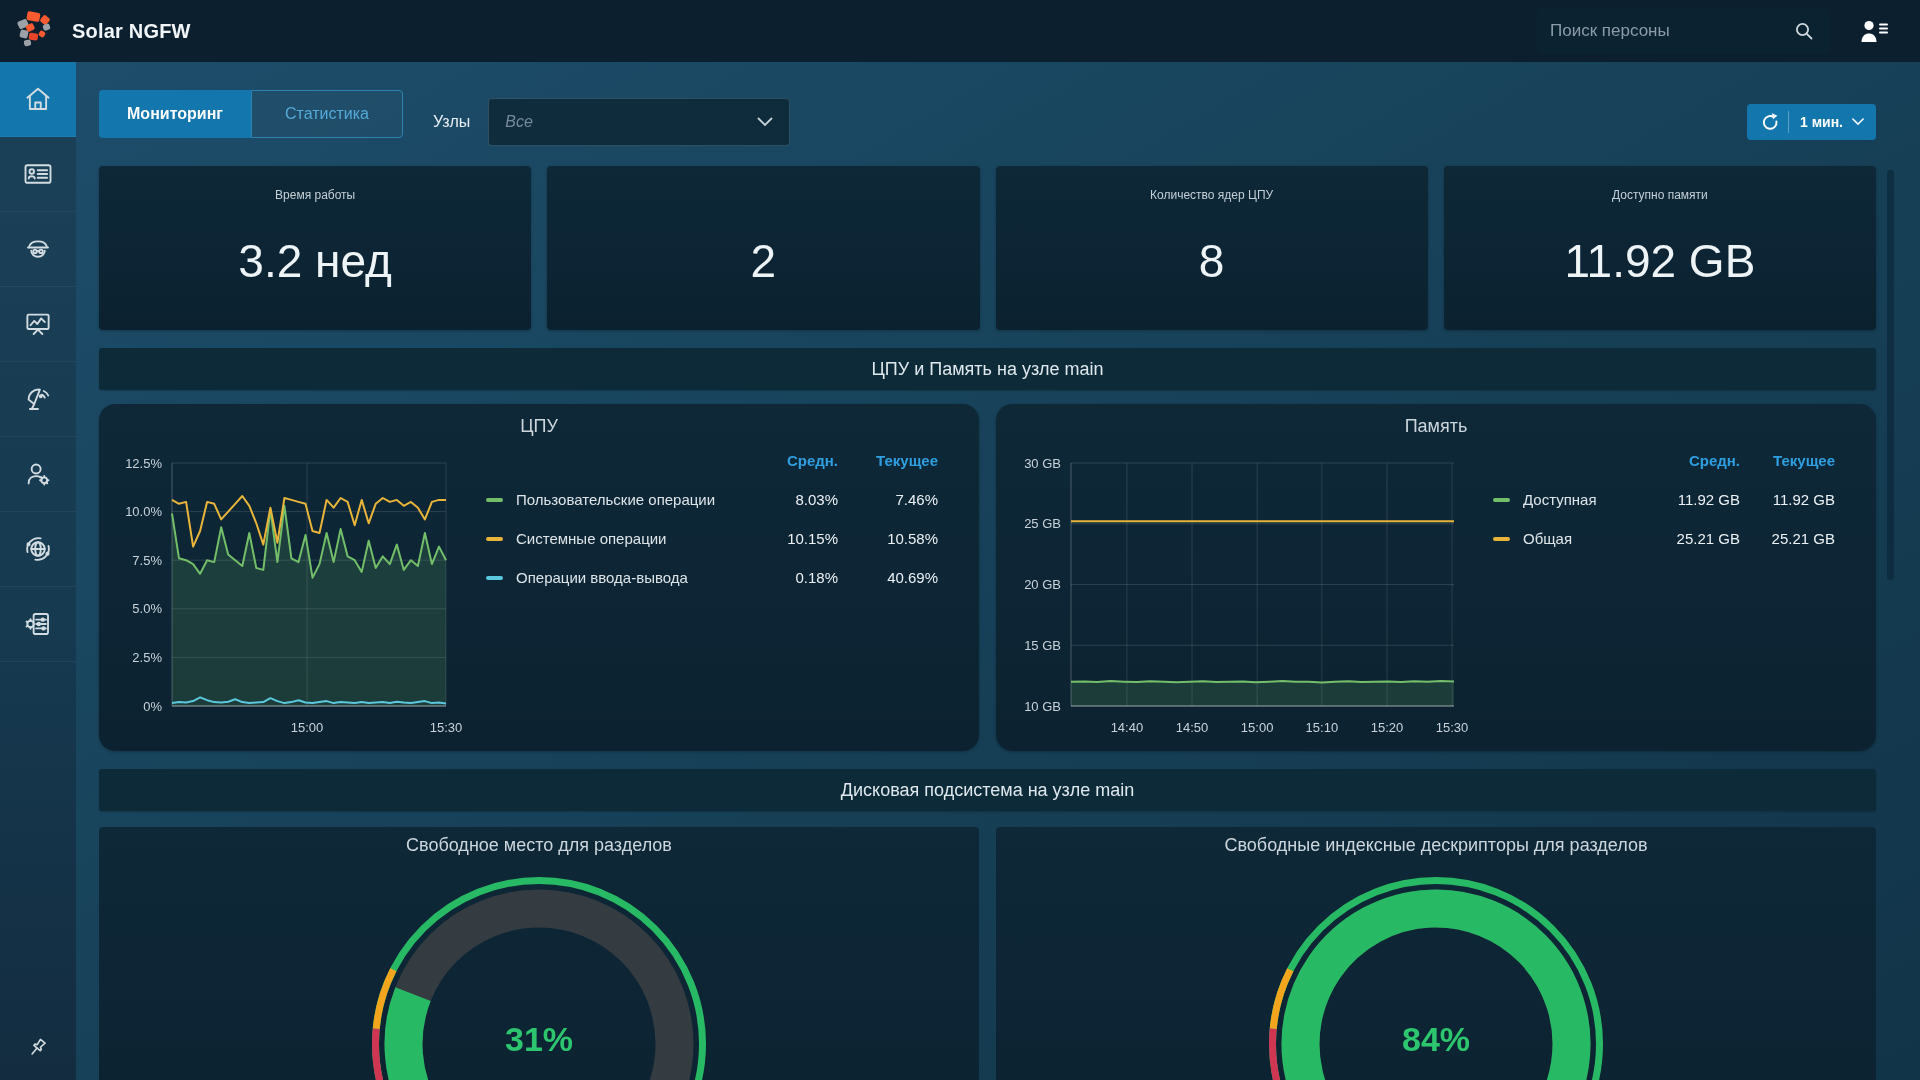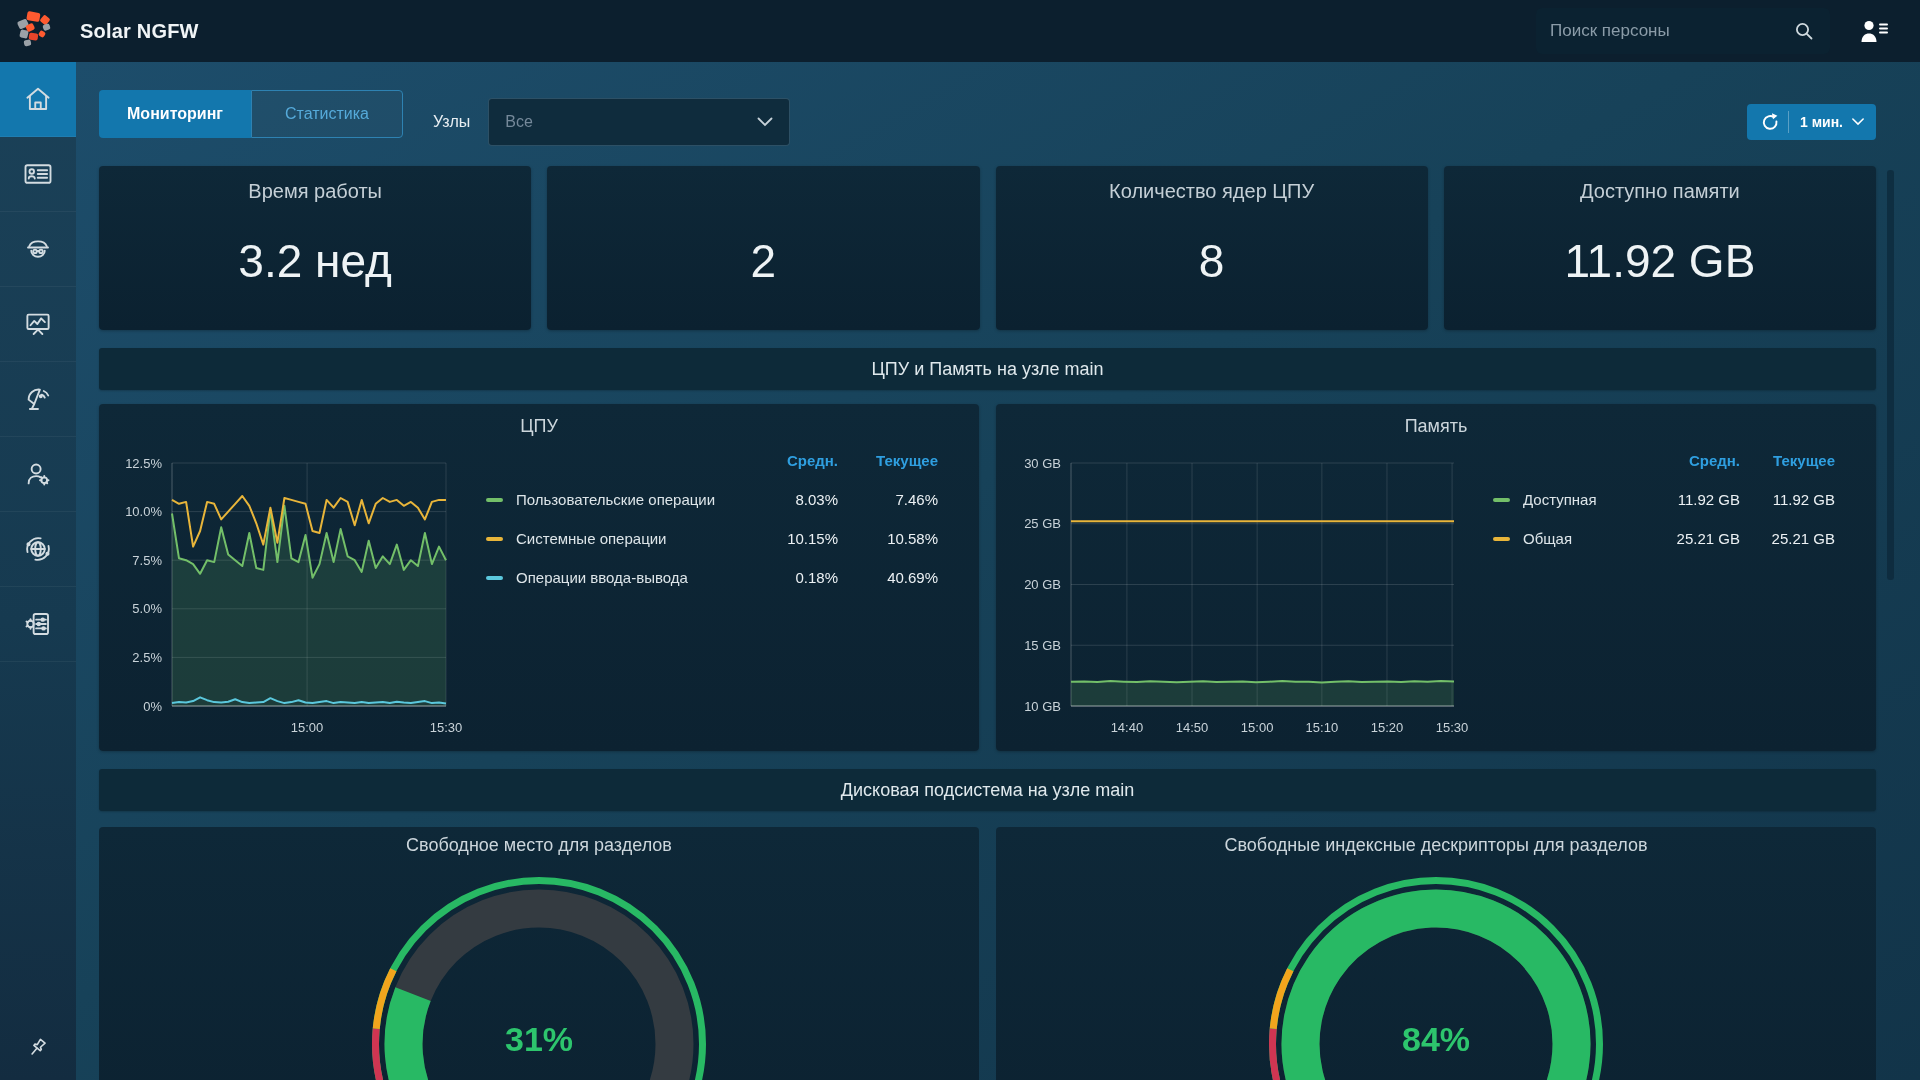--- a/index.html
+++ b/index.html
@@ -3,21 +3,21 @@
 <meta charset="utf-8">
 <style>
   * { margin:0; padding:0; box-sizing:border-box; }
   html,body { width:1920px; height:1080px; overflow:hidden;
     font-family:"Liberation Sans","DejaVu Sans",sans-serif; background:#143750; }
 
   
   .topbar { position:fixed; top:0; left:0; width:1920px; height:62px;
     background:#0c1f2e; display:flex; align-items:center; z-index:20; }
   .logo { margin-left:14px; width:44px; height:44px; }
-  .app-title { margin-left:22px; color:#f1f5f7; font-size:20px; font-weight:bold; letter-spacing:.2px; }
+  .app-title { margin-left:14px; color:#f1f5f7; font-size:20px; font-weight:bold; letter-spacing:.2px; }
   .search { margin-left:auto; width:294px; height:46px; background:#0b2231;
     border-radius:6px; display:flex; align-items:center; padding:0 14px; }
   .search input { flex:1; background:transparent; border:none; outline:none;
     color:#dfe7ec; font-size:17px; font-family:inherit; }
   .search input::placeholder { color:#8b9ca8; opacity:1; }
   .user-btn { margin:0 26px 0 24px; width:40px; height:34px; display:flex; align-items:center; justify-content:center; cursor:pointer; }
 
   
   .sidebar { position:fixed; top:62px; left:0; width:76px; bottom:0;
     background:linear-gradient(180deg,#1b4158 0%,#163a50 55%,#132c40 100%);
@@ -40,42 +40,42 @@
   .tabgroup { display:flex; height:64px; border-radius:4px; }
   .tab { min-width:152px; height:48px; display:flex; align-items:center; justify-content:center;
     font-size:16px; cursor:pointer; }
   .tab.active { background:#1377ad; color:#ffffff; font-weight:bold; border-radius:4px 0 0 4px; }
   .tab.inactive { border:1px solid #2e82b2; border-radius:0 4px 4px 0;
     color:#55aada; background:rgba(255,255,255,.02); }
   .nodes-label { margin-left:30px; color:#e8eef2; font-size:16px; }
   .select { margin-left:18px; width:302px; height:48px; background:#0f2c3d;
     border:1px solid rgba(125,175,205,.28); border-radius:4px; display:flex;
     align-items:center; padding:0 16px; cursor:pointer; }
-  .select-value { flex:1; color:#75899a; font-size:16px; }
+  .select-value { flex:1; color:#75899a; font-size:16px;font-style:italic; }
   .refresh { margin-left:auto; height:36px; background:#1377ad; border-radius:4px;
     display:flex; align-items:center; color:#fff; cursor:pointer; padding:4px 12px; }
   .refresh-divider { width:1px; height:22px; background:rgba(255,255,255,.3); margin:0 11px 0 9px; }
   .refresh-label { font-size:14px; font-weight:bold; margin-right:9px; }
 
   
   .cards { display:flex; gap:16px; margin-top:20px; }
   .card { flex:1; height:164px; border-radius:4px; position:relative; text-align:center;
     background:linear-gradient(180deg,#0e2838,#0b2130); box-shadow:0 1px 3px rgba(0,0,0,.25); }
-  .card-title { padding-top:14px; font-size:20px; color:#c4cfd6; }
+  .card-title { padding-top:14px; font-size:12px; color:#c4cfd6;margin-top:8px; }
   .card-value { position:absolute; top:68px; left:0; right:0; font-size:46px; color:#eef3f5; }
 
   
   .sec-head { margin-top:18px; height:42px; background:#0d2a39; border-radius:3px;
     display:flex; align-items:center; justify-content:center; color:#dfe8ec; font-size:18px;
     box-shadow:0 1px 2px rgba(0,0,0,.2); }
   .sec-head.second { margin-top:18px; }
 
   
   .charts { display:flex; gap:17px; margin-top:14px; }
-  .panel { flex:1; height:347px; border-radius:4px; position:relative; overflow:hidden;
+  .panel { flex:1; height:347px; border-radius:16px; position:relative; overflow:hidden;
     background:linear-gradient(180deg,#0e2838,#0c2231); box-shadow:0 1px 3px rgba(0,0,0,.25); }
   .panel-title { position:absolute; top:12px; left:0; width:100%; text-align:center;
     font-size:18px; color:#ccd6dc; }
   .linechart { position:absolute; top:0; left:0; width:100%; height:100%; }
 
   .legend { position:absolute; top:48px; right:41px; font-size:15px; }
   .lg-grid { display:grid; row-gap:22px; align-items:center; }
   .lg-grid.cpu { grid-template-columns:1fr 88px 100px; width:452px; }
   .lg-grid.mem { grid-template-columns:1fr 97px 95px; width:342px; }
   .lg-h { color:#2f9fe0; font-weight:bold; text-align:right; font-size:15px; }

